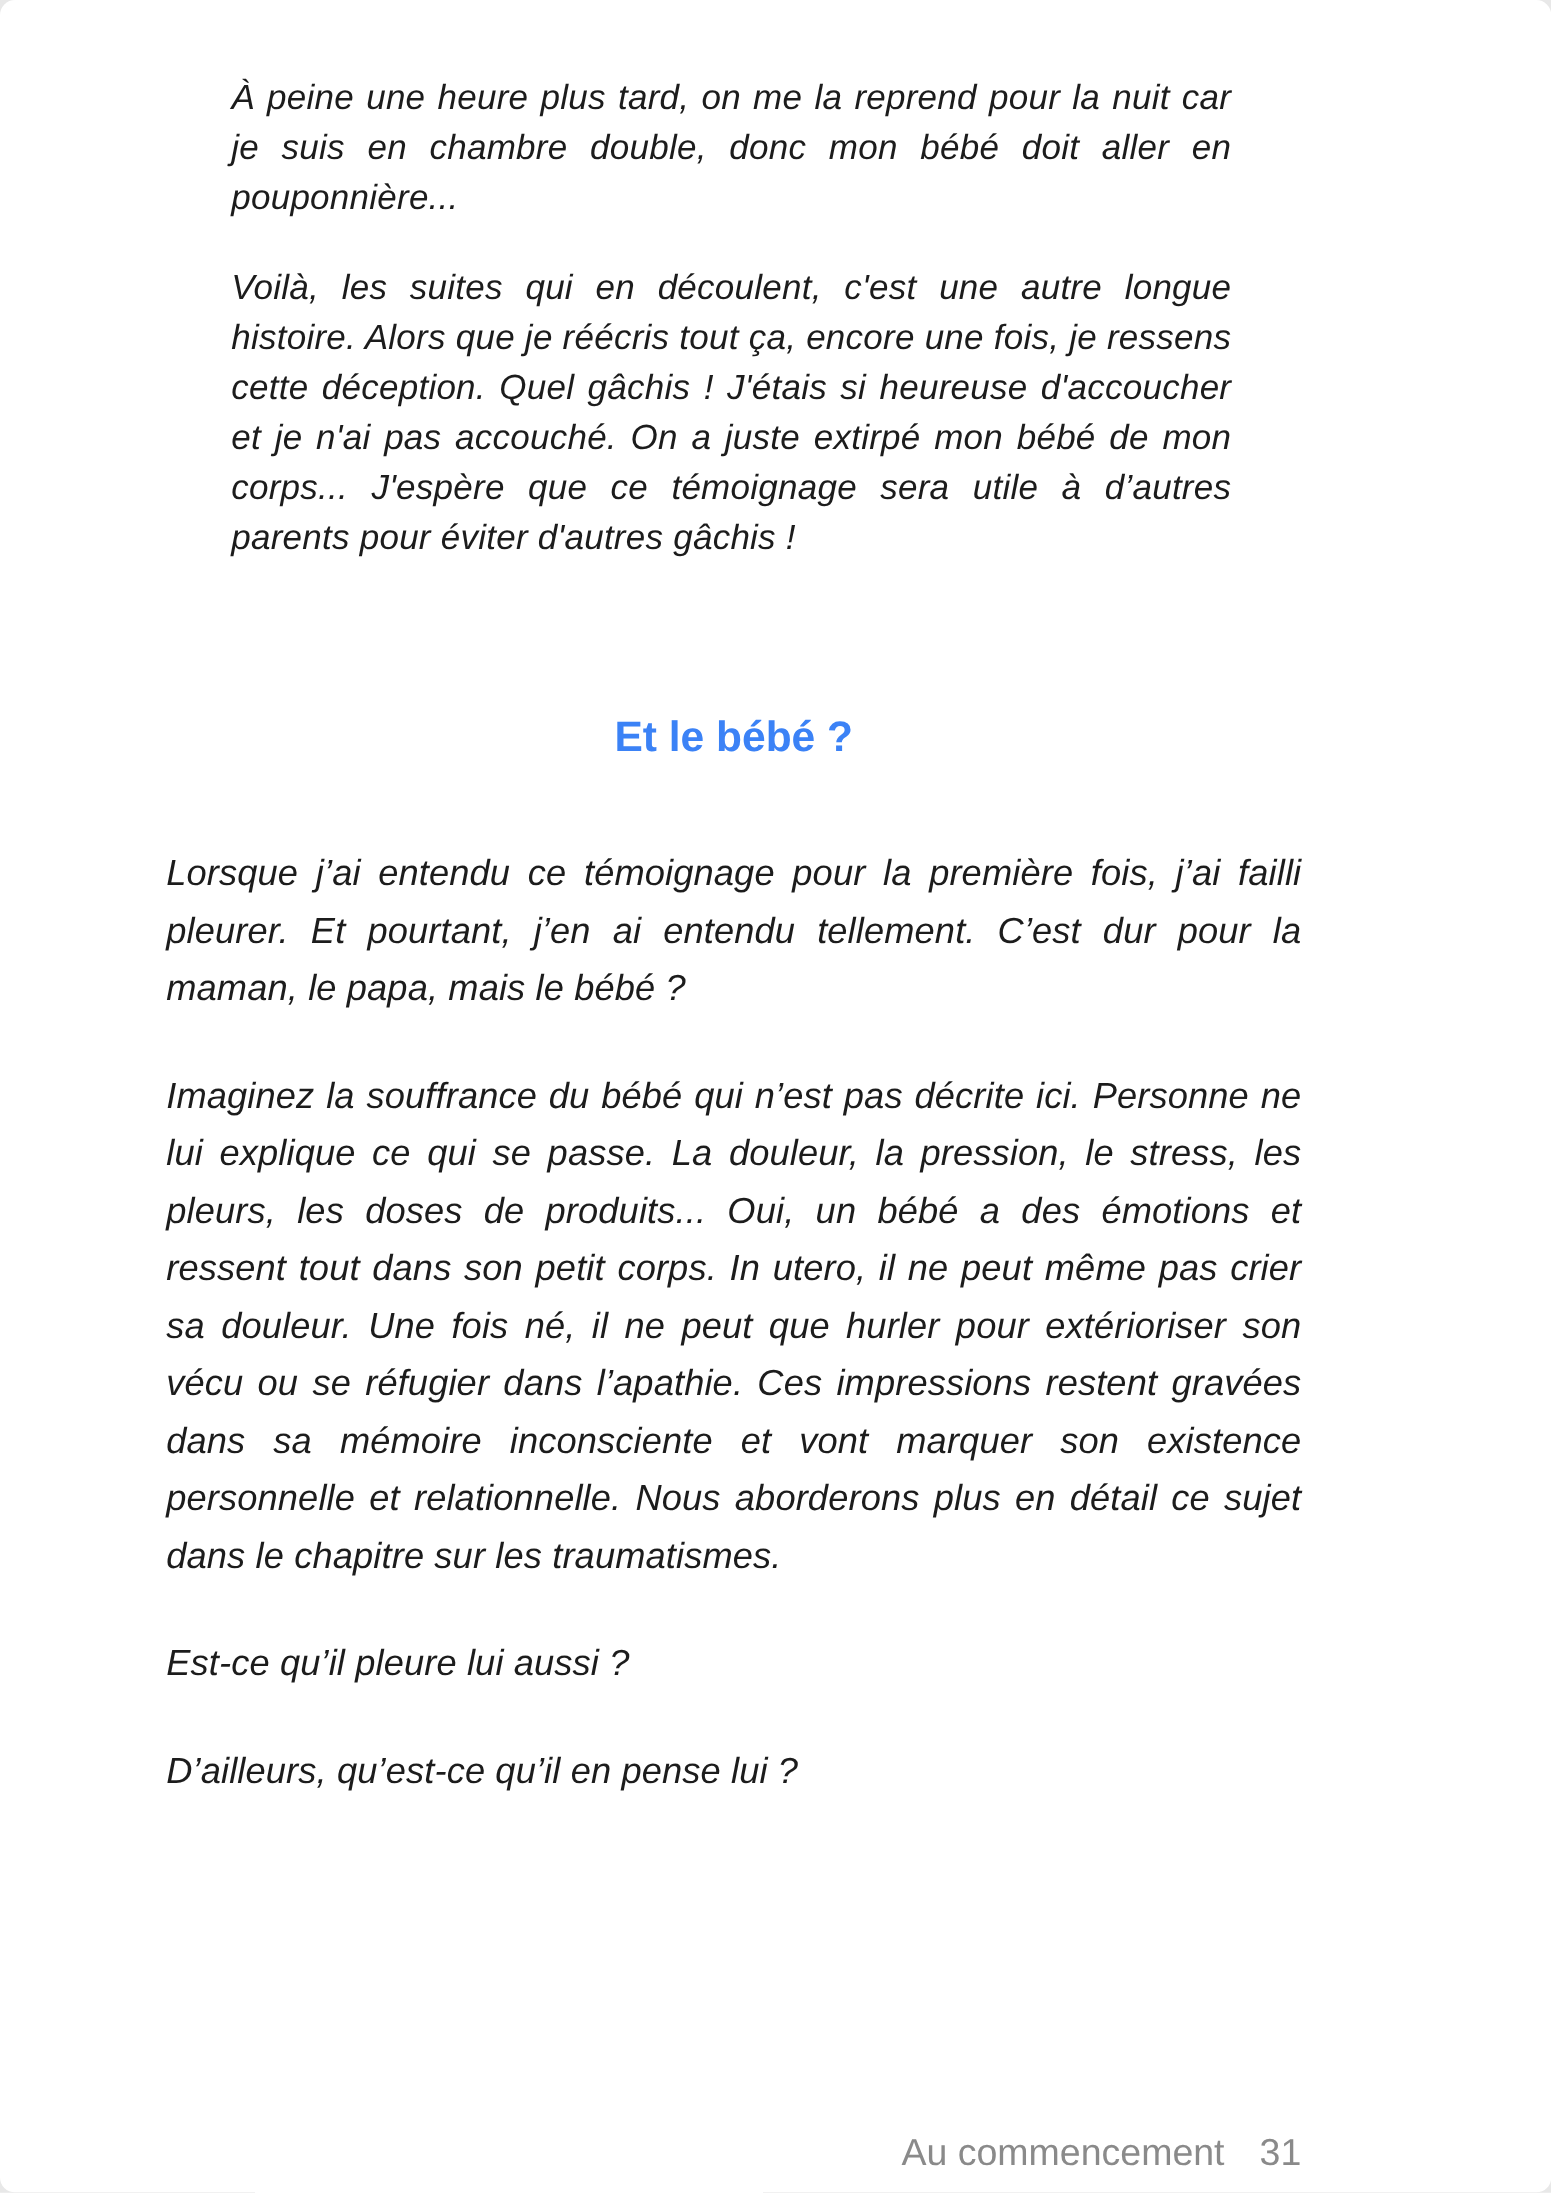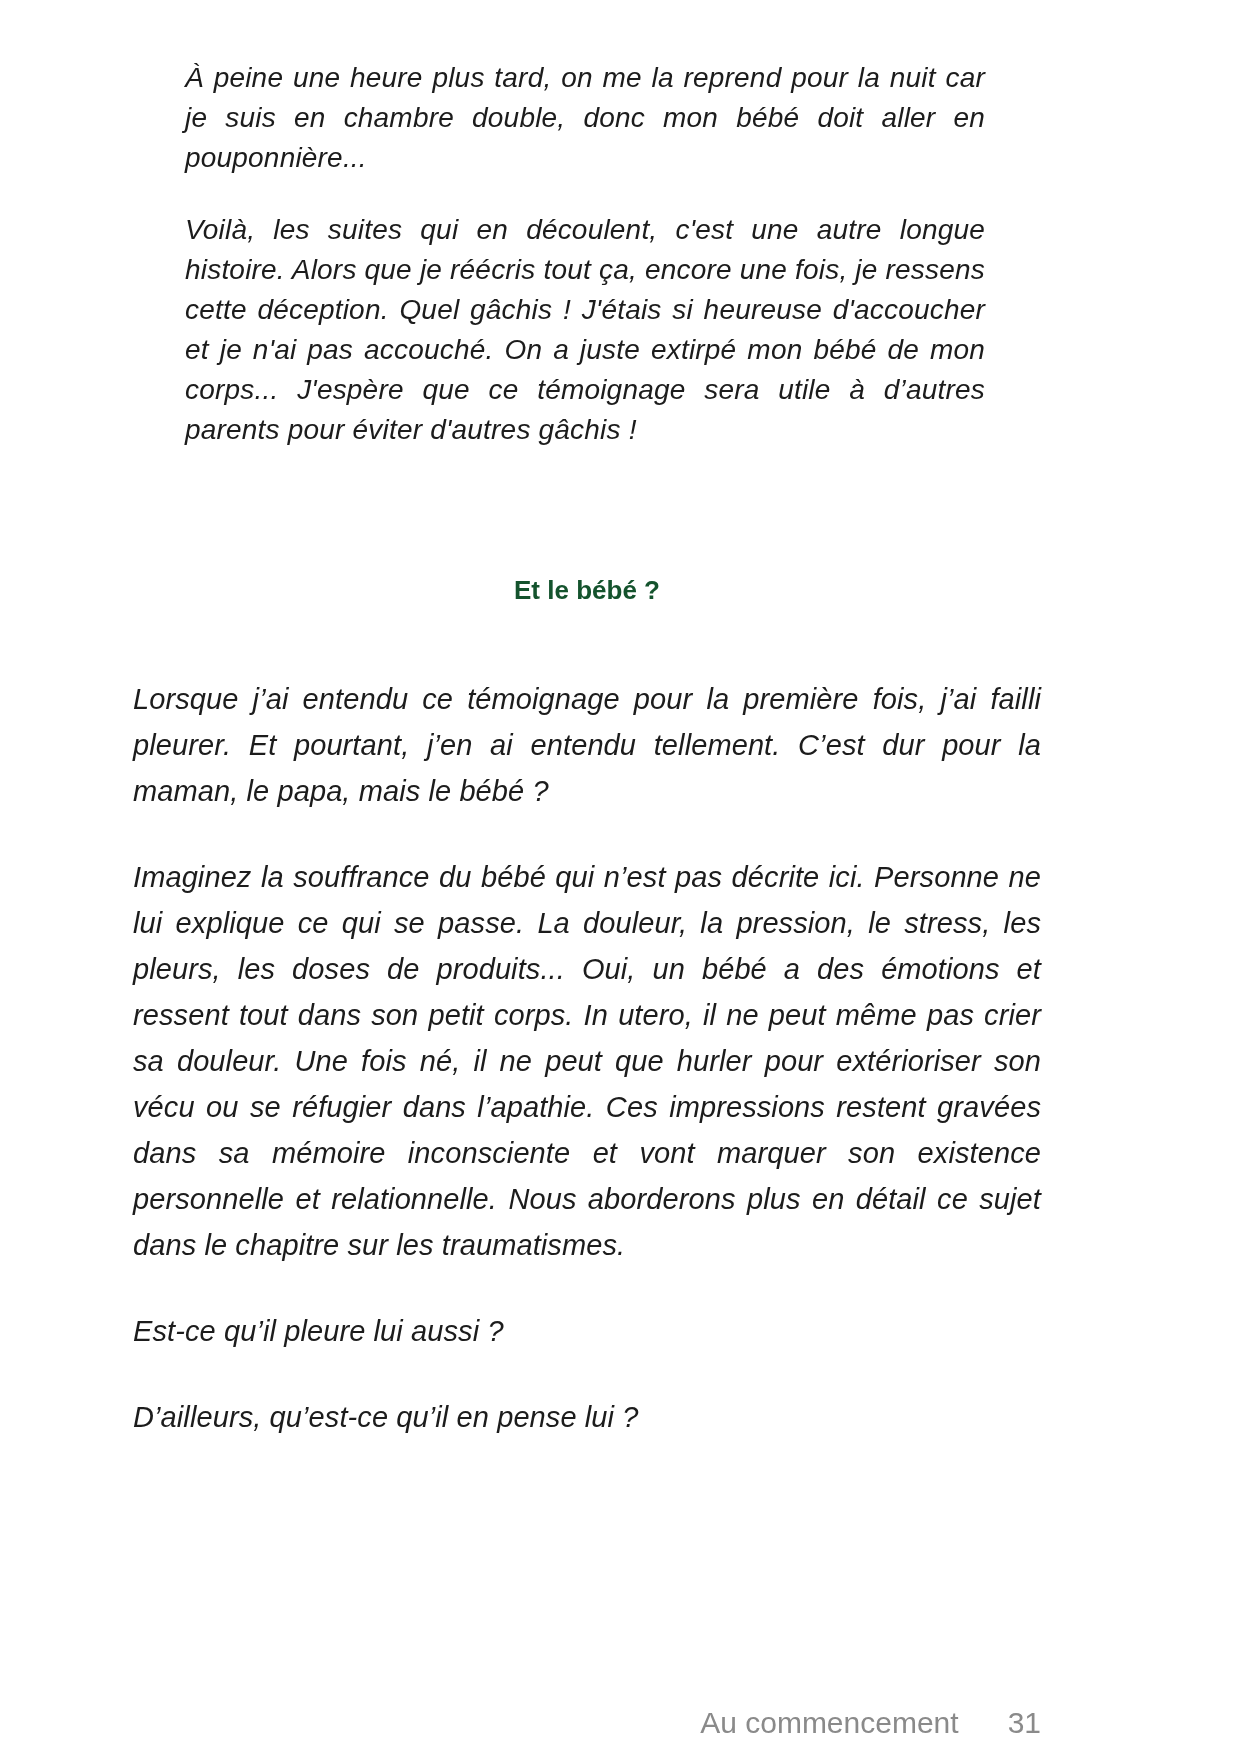--- a/index.html
+++ b/index.html
@@ -11,58 +11,59 @@
     position: relative;
     width: 1241px;
     height: 1754px;
     margin: 0 auto;
     background: #ffffff;
     color: #1c1c1c;
     font-family: "Liberation Sans", "DejaVu Sans", sans-serif;
     box-sizing: border-box;
     padding: 58px 200px 0 133px; 
     overflow: hidden;
+    border-radius: 12px;
   }
   .quote-block {
     margin: 0 56px 0 52px; 
   }
   .quote-para {
     font-style: italic;
     font-size: 28px;
     line-height: 40px;
     text-align: justify;
     margin: 0 0 32px 0;
     letter-spacing: 0.2px;
   }
   .section-heading {
-    font-size: 26px;
+    font-size: 34px;
     font-weight: bold;
     text-align: center;
     margin: 118px 0 64px 0;
     line-height: 44px;
-    color: #14532d;
+    color: #3b82f6;
   }
   .body-para {
     font-size: 29px;
     line-height: 46px;
     text-align: justify;
     margin: 0 0 40px 0;
     letter-spacing: 0.1px;
     font-style: italic;
   }
   .page-footer {
     position: absolute;
     right: 200px;
     bottom: 12px;
     font-size: 30px;
     line-height: 38px;
     color: #8a8a8a;
     display: flex;
     align-items: baseline;
-    gap: 49px;
+    gap: 28px;
   }
 </style>
 </head>
 <body>
 
 <div class="page">
 
   <div class="quote-block">
     <p class="quote-para">À peine une heure plus tard, on me la reprend pour la nuit car je suis en chambre double, donc mon bébé doit aller en pouponnière...</p>
     <p class="quote-para">Voilà, les suites qui en découlent, c'est une autre longue histoire. Alors que je réécris tout ça, encore une fois, je ressens cette déception. Quel gâchis ! J'étais si heureuse d'accoucher et je n'ai pas accouché. On a juste extirpé mon bébé de mon corps... J'espère que ce témoignage sera utile à d’autres parents pour éviter d'autres gâchis !</p>

